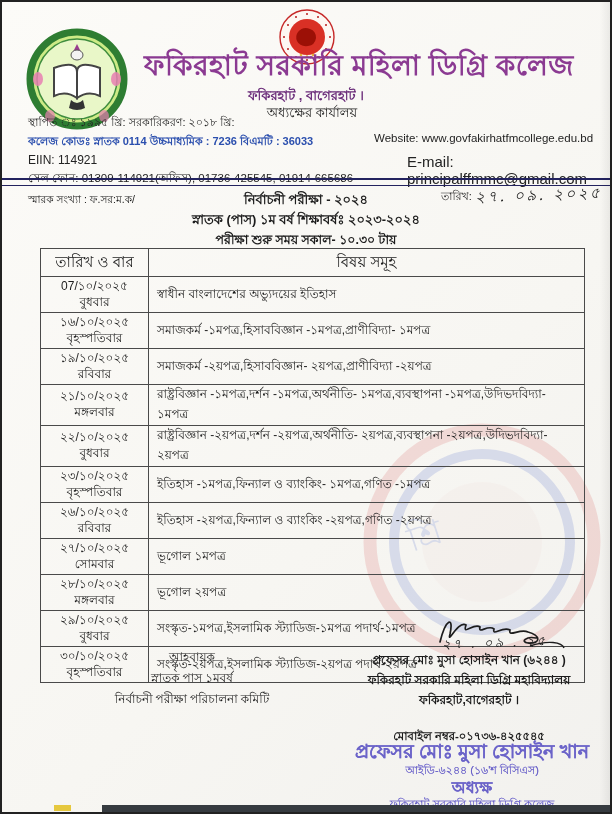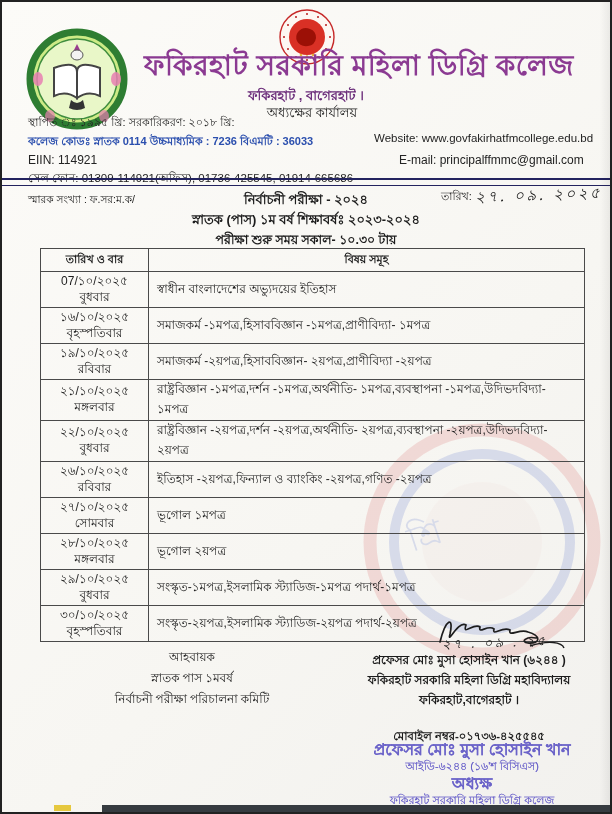--- a/index.html
+++ b/index.html
@@ -14,49 +14,49 @@
   .college-title{left:112px;right:6px;top:42px;text-align:center;
     font-size:28px;font-weight:bold;color:#8b3a92;letter-spacing:.5px;}
   .location-line{left:0;right:0;top:84px;text-align:center;font-size:13px;font-weight:bold;color:#6b2d7a;}
   .office-line{left:12px;right:0;top:101px;text-align:center;font-size:13px;color:#222;}
   .info{font-size:11px;color:#232323;}
   .established{left:26px;top:112px;}
   .codes{left:26px;top:131px;color:#2b4fae;font-weight:bold;font-size:11px;}
   .eiin{left:26px;top:151px;font-size:12px;}
   .cell{left:26px;top:168px;font-size:11.5px;}
   .website{left:372px;top:130px;font-size:11.5px;}
-  .email{left:372px;top:151px;font-size:12px;padding-left:25px;}
+  .email{left:380px;top:151px;font-size:15px;padding-left:25px;}
   
   .rule{left:0;right:0;top:176px;height:5px;border-top:2px solid #23235f;border-bottom:1px solid #23235f;}
   .memo-line{left:26px;top:190px;font-size:10.5px;}
   .date-line{right:8px;top:181px;font-size:11px;white-space:nowrap;}
   .hand{font-family:"DejaVu Serif",serif;font-style:italic;font-size:15px;
     letter-spacing:2.5px;display:inline-block;transform:rotate(-2deg);color:#1a1a1a;}
   
   .n-title{left:0;right:0;top:188px;text-align:center;font-size:13px;font-weight:bold;}
   .n-sub{left:0;right:0;top:208px;text-align:center;font-size:13px;font-weight:bold;}
   .n-time{left:0;right:0;top:229px;text-align:center;font-size:12.5px;font-weight:bold;}
   
   table.sched{position:absolute;left:38px;top:246px;width:545px;border-collapse:collapse;table-layout:fixed;}
   table.sched th,table.sched td{border:1px solid #4a4a4a;font-weight:normal;}
-  table.sched th{font-size:11px;height:20px;font-weight:bold;background:transparent;}
+  table.sched th{font-size:15px;height:20px;font-weight:normal;background:transparent;}
   table.sched td{font-size:12px;height:33px;vertical-align:middle;}
   td.datecell{text-align:center;line-height:1.3;width:105px;}
   td.subcell{padding:0 6px 0 8px;font-size:12.5px;}
   
   .watermark{left:352px;top:415px;width:260px;height:250px;opacity:.16;pointer-events:none;}
   
   .conv{left:60px;top:645px;width:260px;text-align:center;font-size:12px;line-height:1.75;font-family:Liberation Serif, serif;}
   .sig-scribble{left:428px;top:610px;width:140px;height:42px;}
   .sig-date{left:440px;top:631px;font-size:12px;}
   .sig-block{left:330px;top:648px;width:274px;text-align:center;font-size:12px;line-height:1.68;font-weight:bold;}
   .mobile-line{left:330px;top:726px;width:274px;text-align:center;font-size:11.5px;font-weight:bold;}
   .stamp{left:336px;top:738px;width:268px;text-align:center;color:#6b63c8;line-height:1.25;
     text-shadow:0 0 .4px #8a83d8;}
-  .stamp .s1{font-size:16px;font-weight:bold;}
+  .stamp .s1{font-size:19px;font-weight:bold;}
   .stamp .s2{font-size:11px;}
   .stamp .s3{font-size:16px;font-weight:bold;}
   .stamp .s4{font-size:11px;}
   .stamp .s5{font-size:11px;}
   
   .bottom-bar{left:100px;right:0;bottom:0;height:7px;background:#363b40;}
   .yellow-mark{left:52px;bottom:1px;width:17px;height:6px;background:#e6c83e;}
   .edge-shade{right:0;top:0;bottom:0;width:10px;background:linear-gradient(to left,rgba(0,0,0,.06),rgba(0,0,0,0));}
 </style>
 </head>
@@ -176,20 +176,27 @@
     </tr>
     <tr>
       <td class="datecell">
             <div>২২/১০/২০২৫</div>
             <div>বুধবার</div>
           </td>
       <td class="subcell">রাষ্ট্রবিজ্ঞান -২য়পত্র,দর্শন -২য়পত্র,অর্থনীতি- ২য়পত্র,ব্যবস্থাপনা -২য়পত্র,উদিভদবিদ্যা- ২য়পত্র</td>
     </tr>
     <tr>
       <td class="datecell">
+            <div>২৩/১০/২০২৫</div>
+            <div>বৃহস্পতিবার</div>
+          </td>
+      <td class="subcell">ইতিহাস -১মপত্র,ফিন্যাল ও ব্যাংকিং- ১মপত্র,গণিত -১মপত্র</td>
+    </tr>
+    <tr>
+      <td class="datecell">
             <div>২৬/১০/২০২৫</div>
             <div>রবিবার</div>
           </td>
       <td class="subcell">ইতিহাস -২য়পত্র,ফিন্যাল ও ব্যাংকিং -২য়পত্র,গণিত -২য়পত্র</td>
     </tr>
     <tr>
       <td class="datecell">
             <div>২৭/১০/২০২৫</div>
             <div>সোমবার</div>
           </td>

